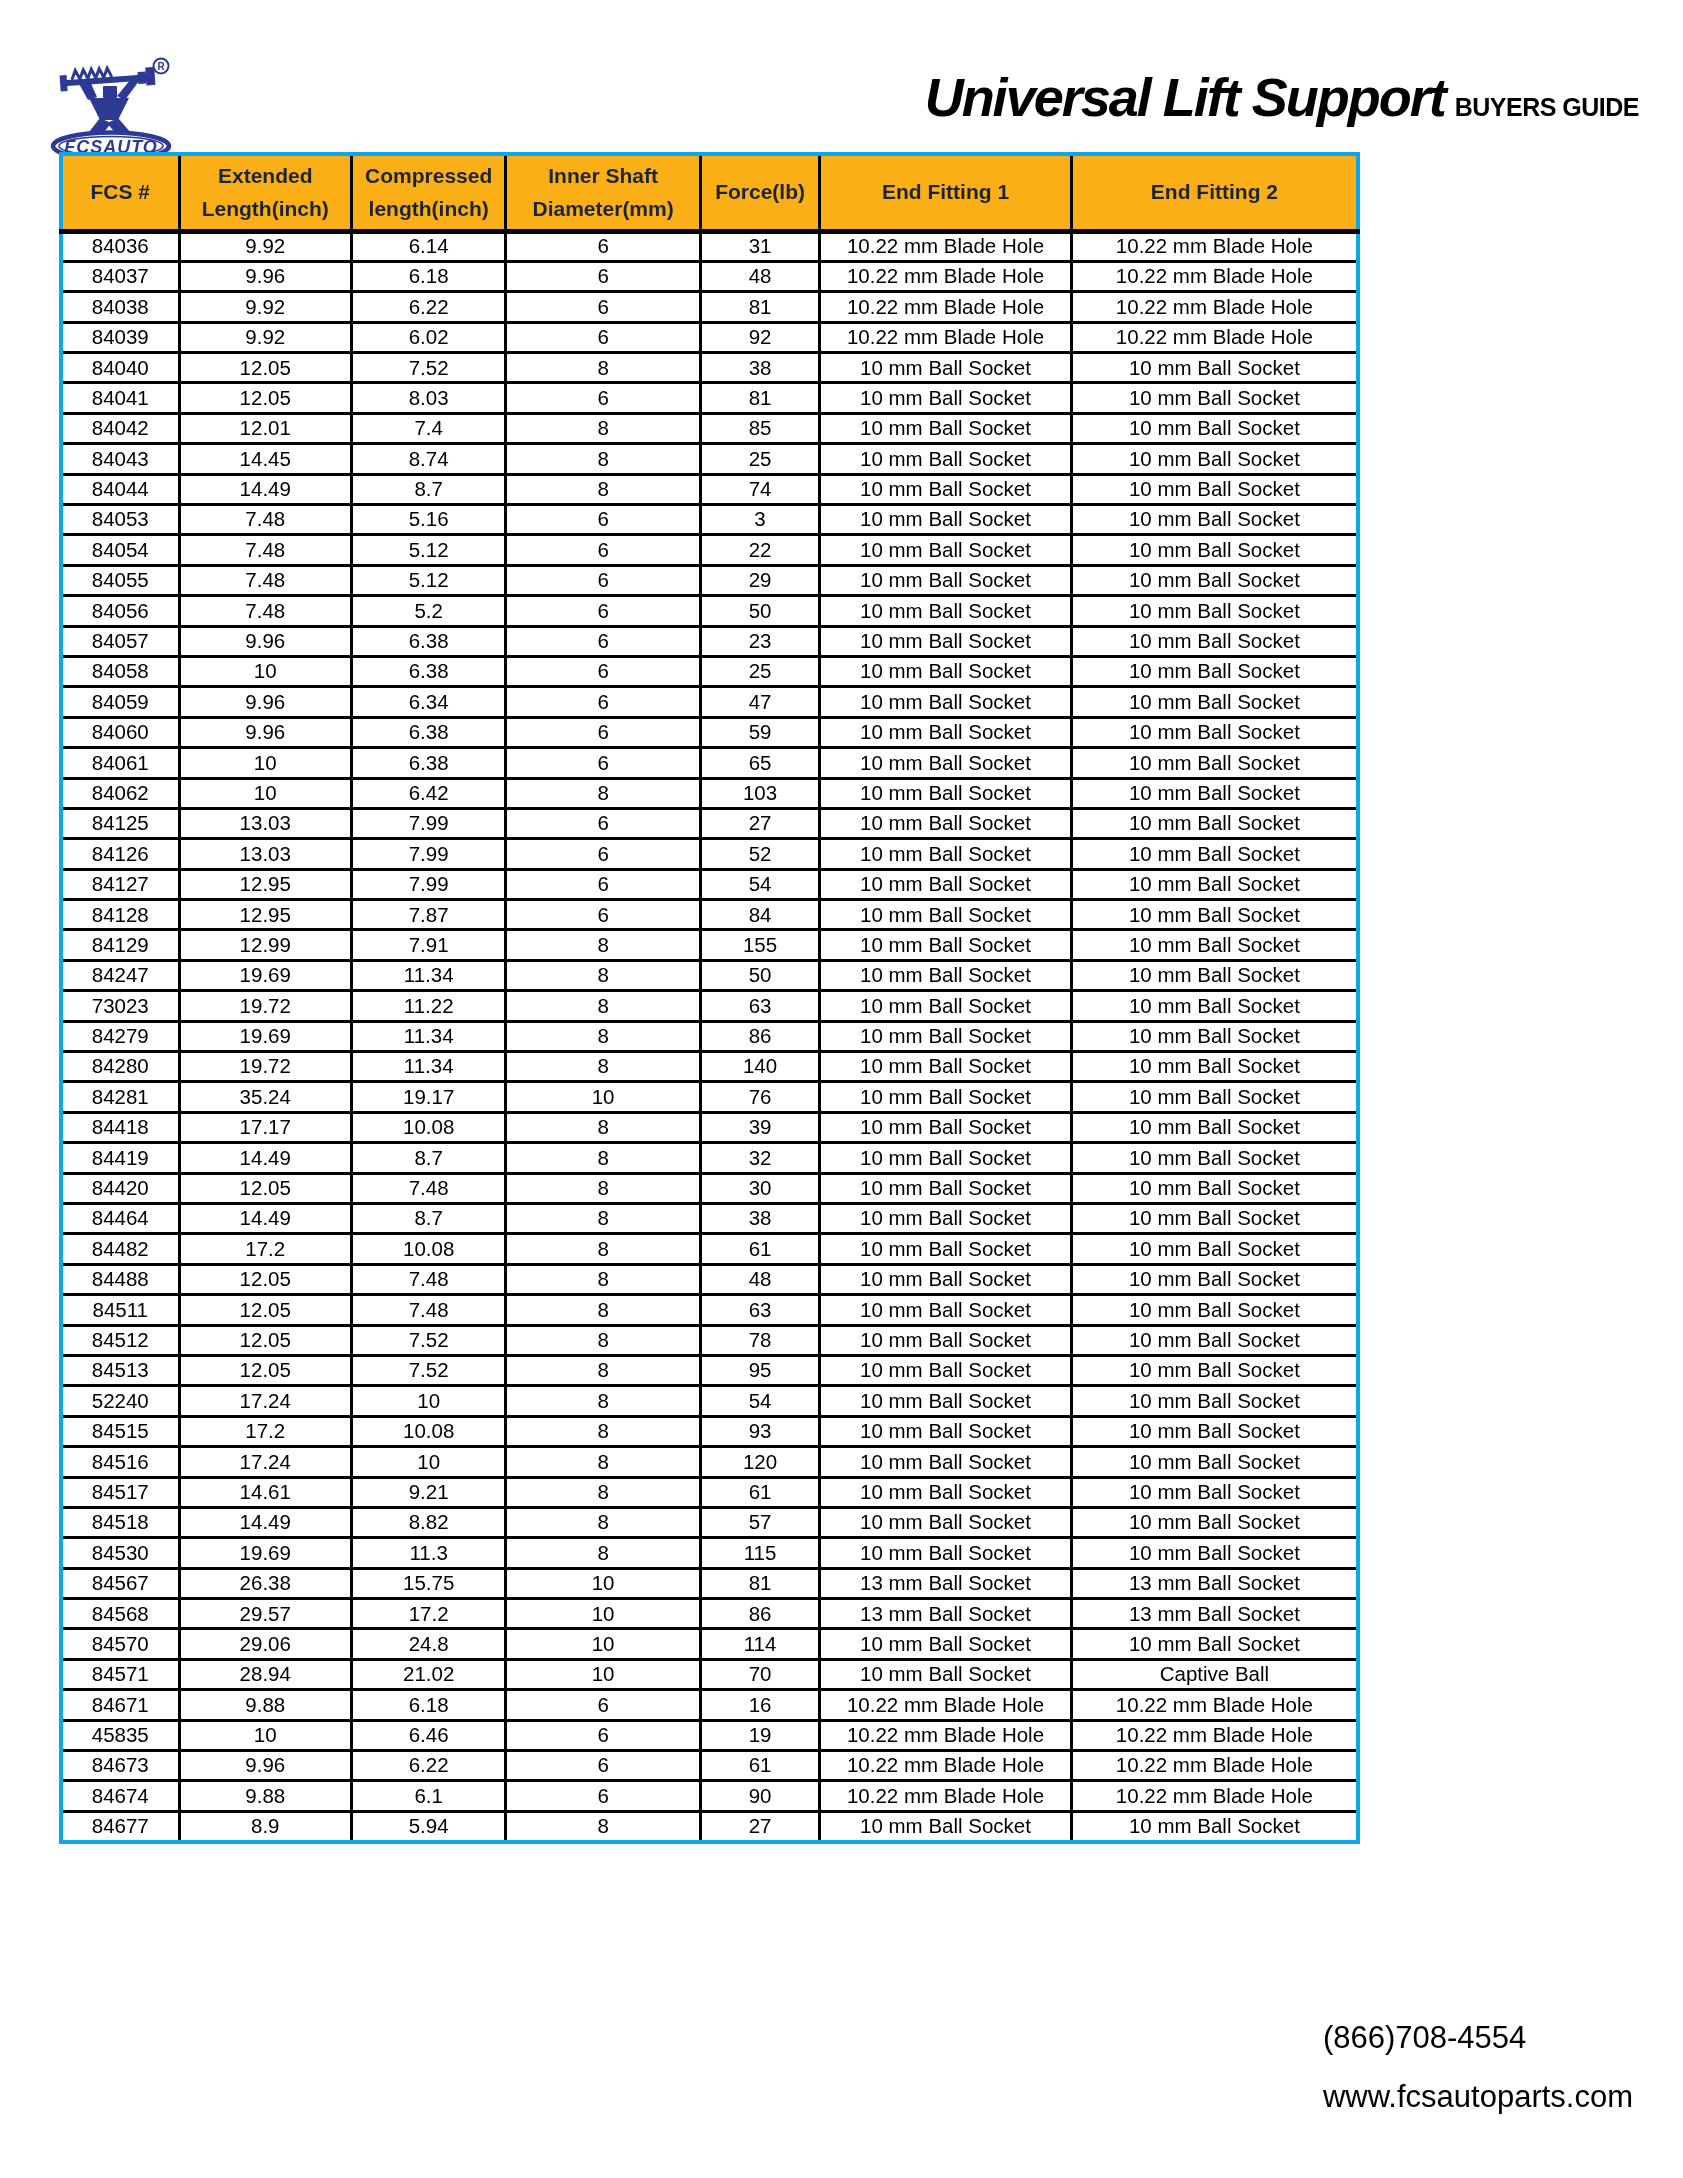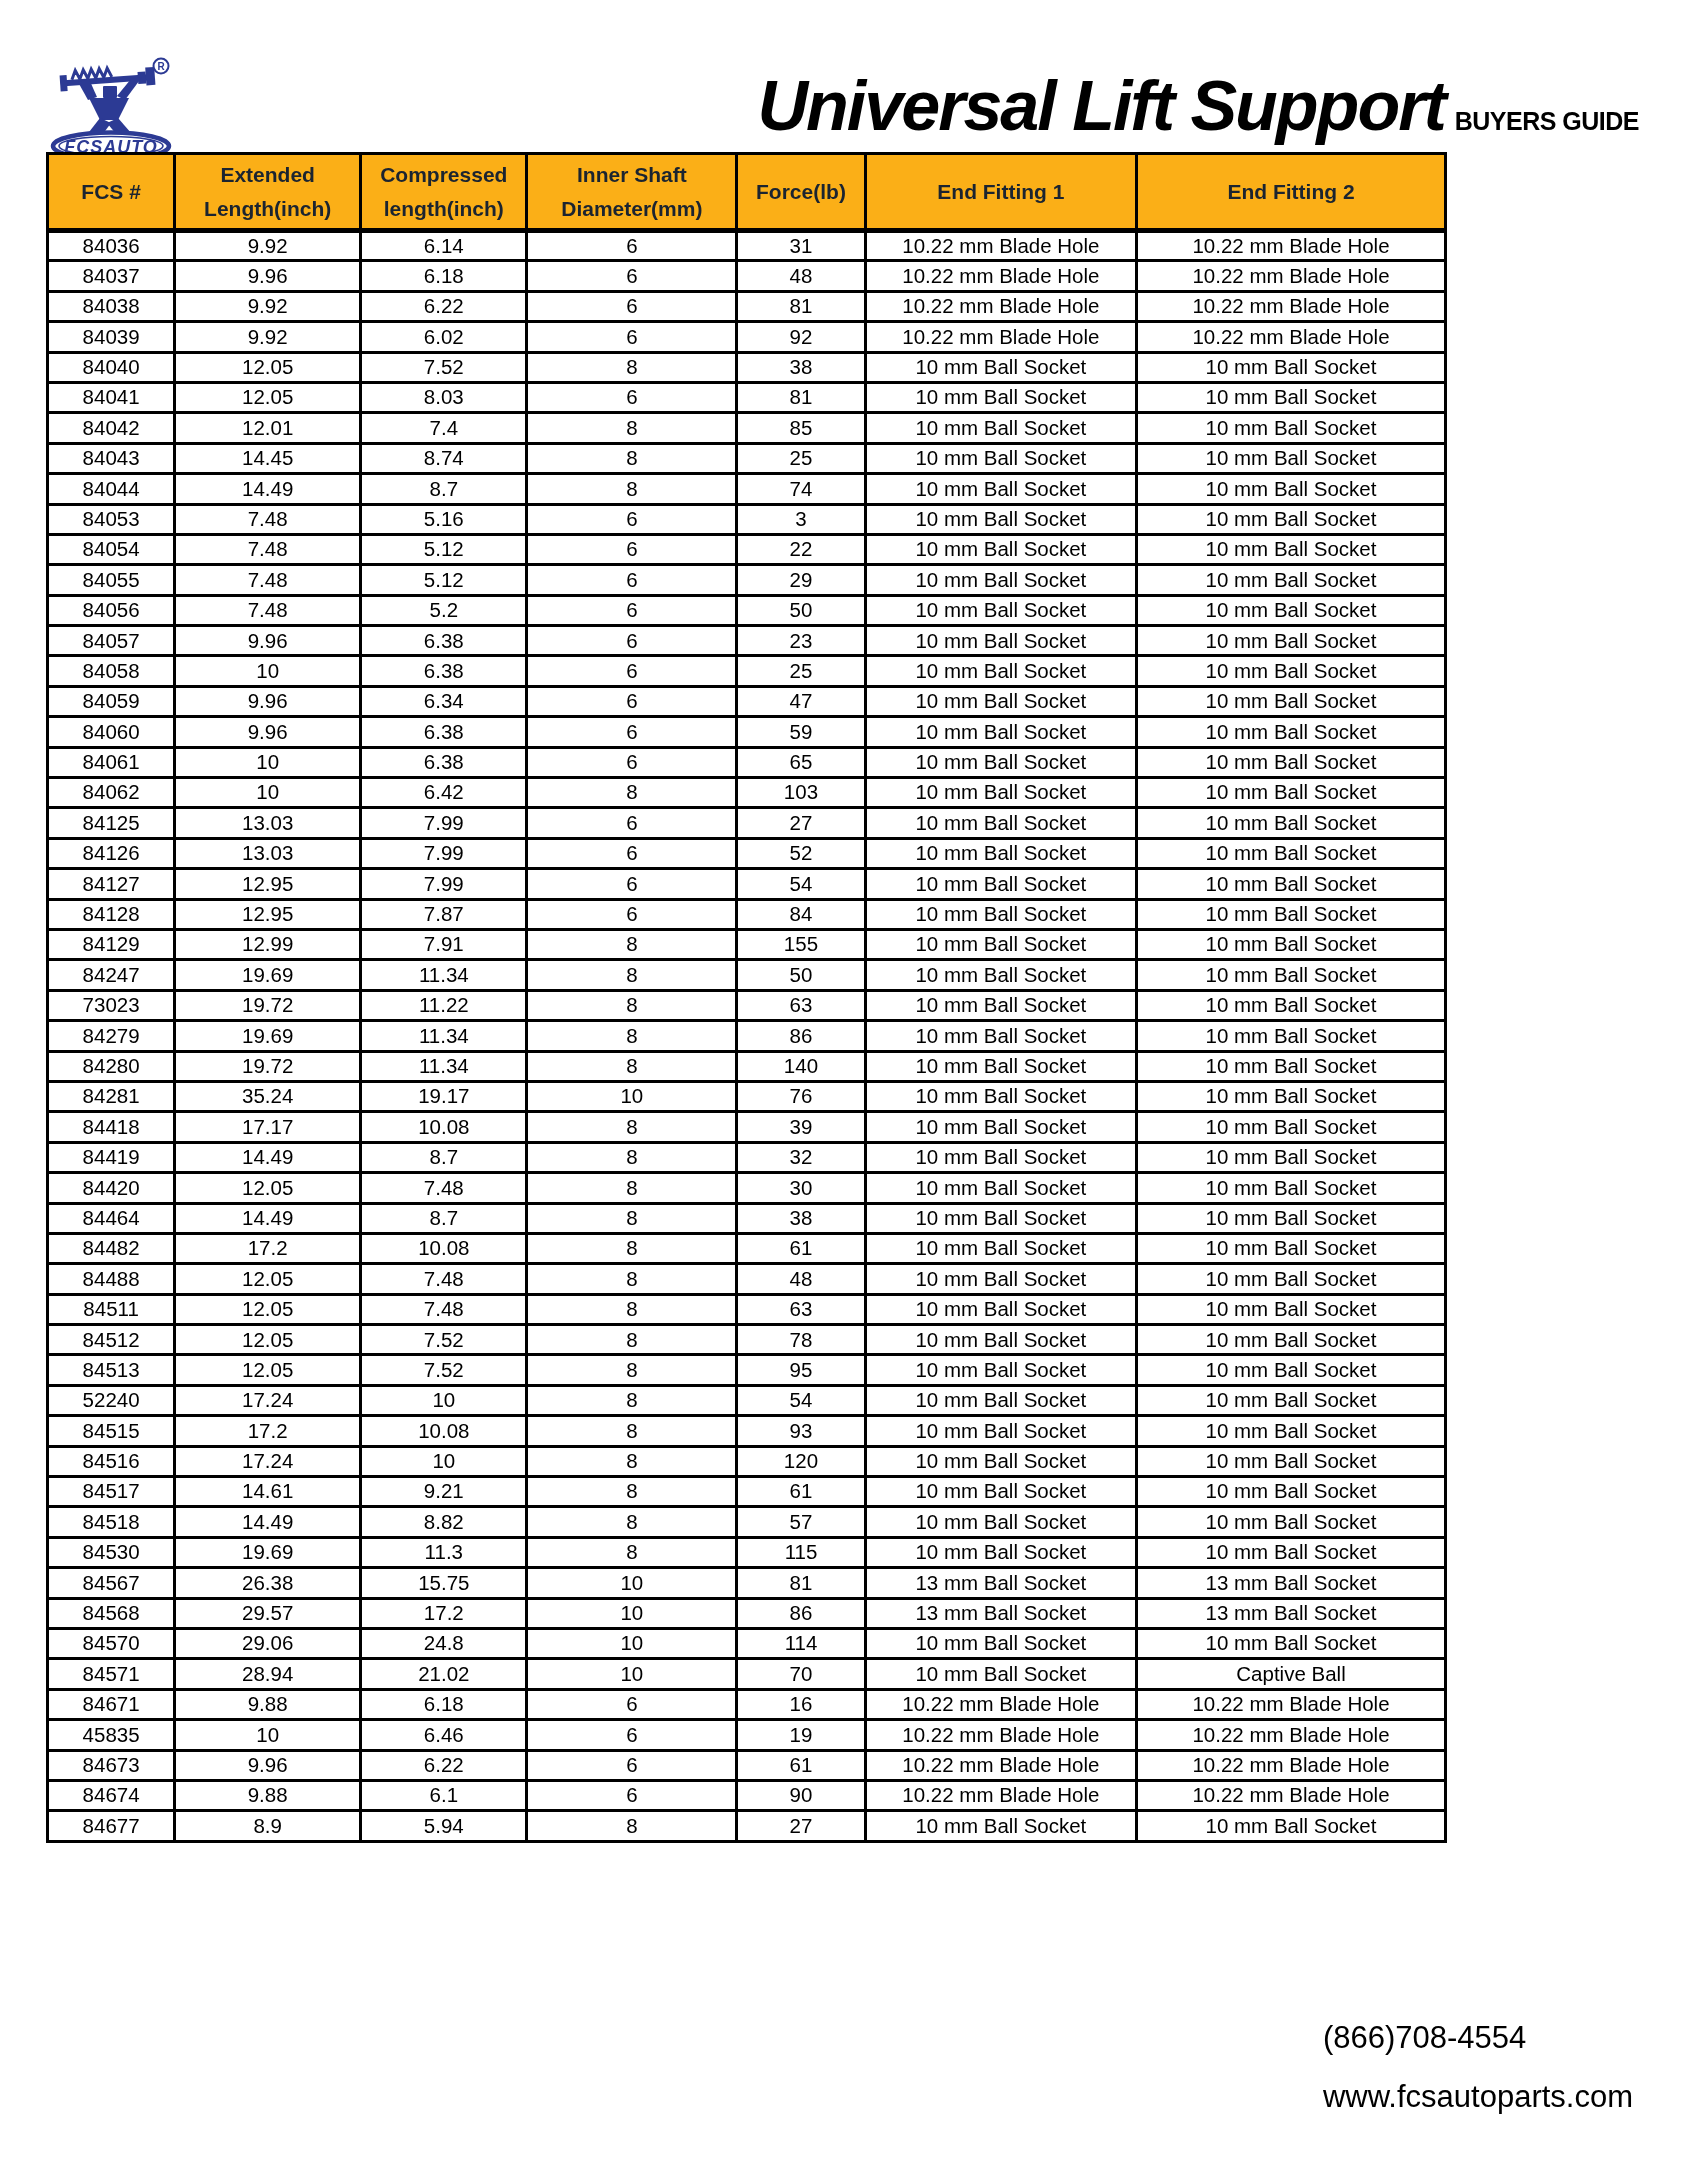--- a/index.html
+++ b/index.html
@@ -11,34 +11,34 @@
   }
   .page { position:relative; width:1683px; height:2178px; }
 
   
   .logo { position:absolute; left:50px; top:48px; width:126px; height:114px; }
   .title-block {
     position:absolute; right:44px; top:66px;
     white-space:nowrap; text-align:right;
   }
   .title {
-    font-size:70px; font-weight:bold; font-style:italic;
+    font-size:54px; font-weight:bold; font-style:italic;
     letter-spacing:-2px; color:#000;
   }
   .subtitle {
     font-size:25px; font-weight:bold; color:#000; margin-left:10px;
     letter-spacing:-0.5px;
     text-align:right;
   }
 
   
   table.guide {
-    position:absolute; left:46px; top:152px; width:1401px;
+    position:absolute; left:59px; top:152px; width:1301px;
     border-collapse:collapse; table-layout:fixed;
-    border:2px solid #0ea5e9;
+    border:4px solid #0ea5e9;
   }
   .guide col.c-fcs   { width:9.1%;  }
   .guide col.c-ext   { width:13.3%; }
   .guide col.c-comp  { width:11.9%; }
   .guide col.c-shaft { width:15.0%; }
   .guide col.c-force { width:9.2%;  }
   .guide col.c-ef1   { width:19.4%; }
   .guide col.c-ef2   { width:22.1%; }
 
   .guide th {

